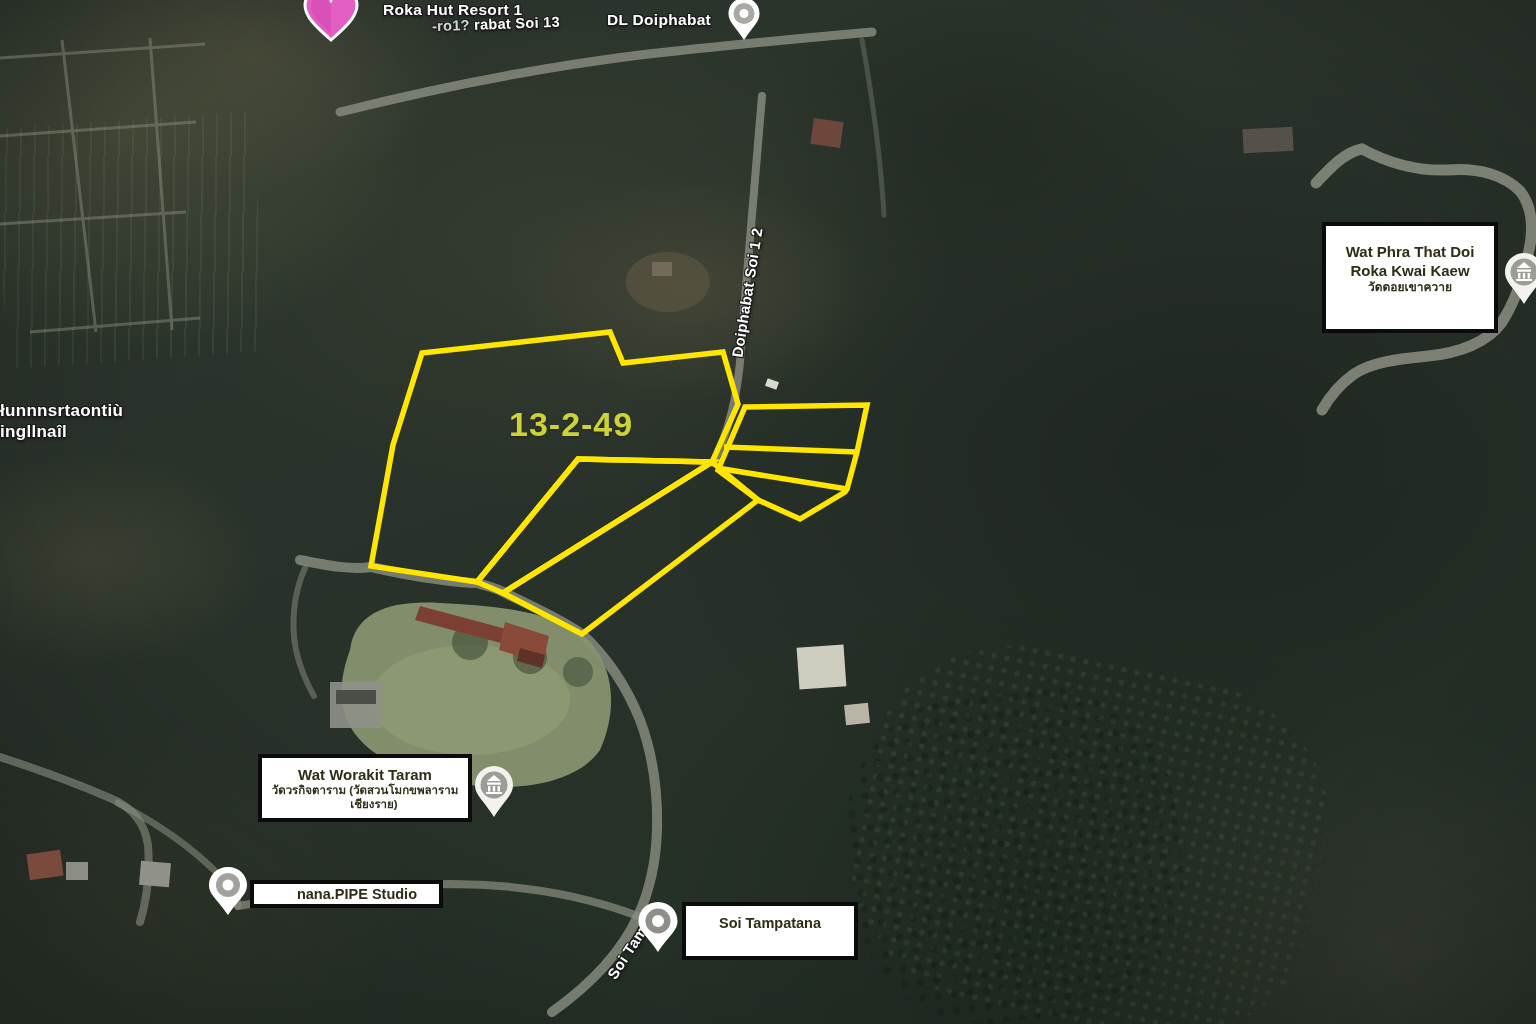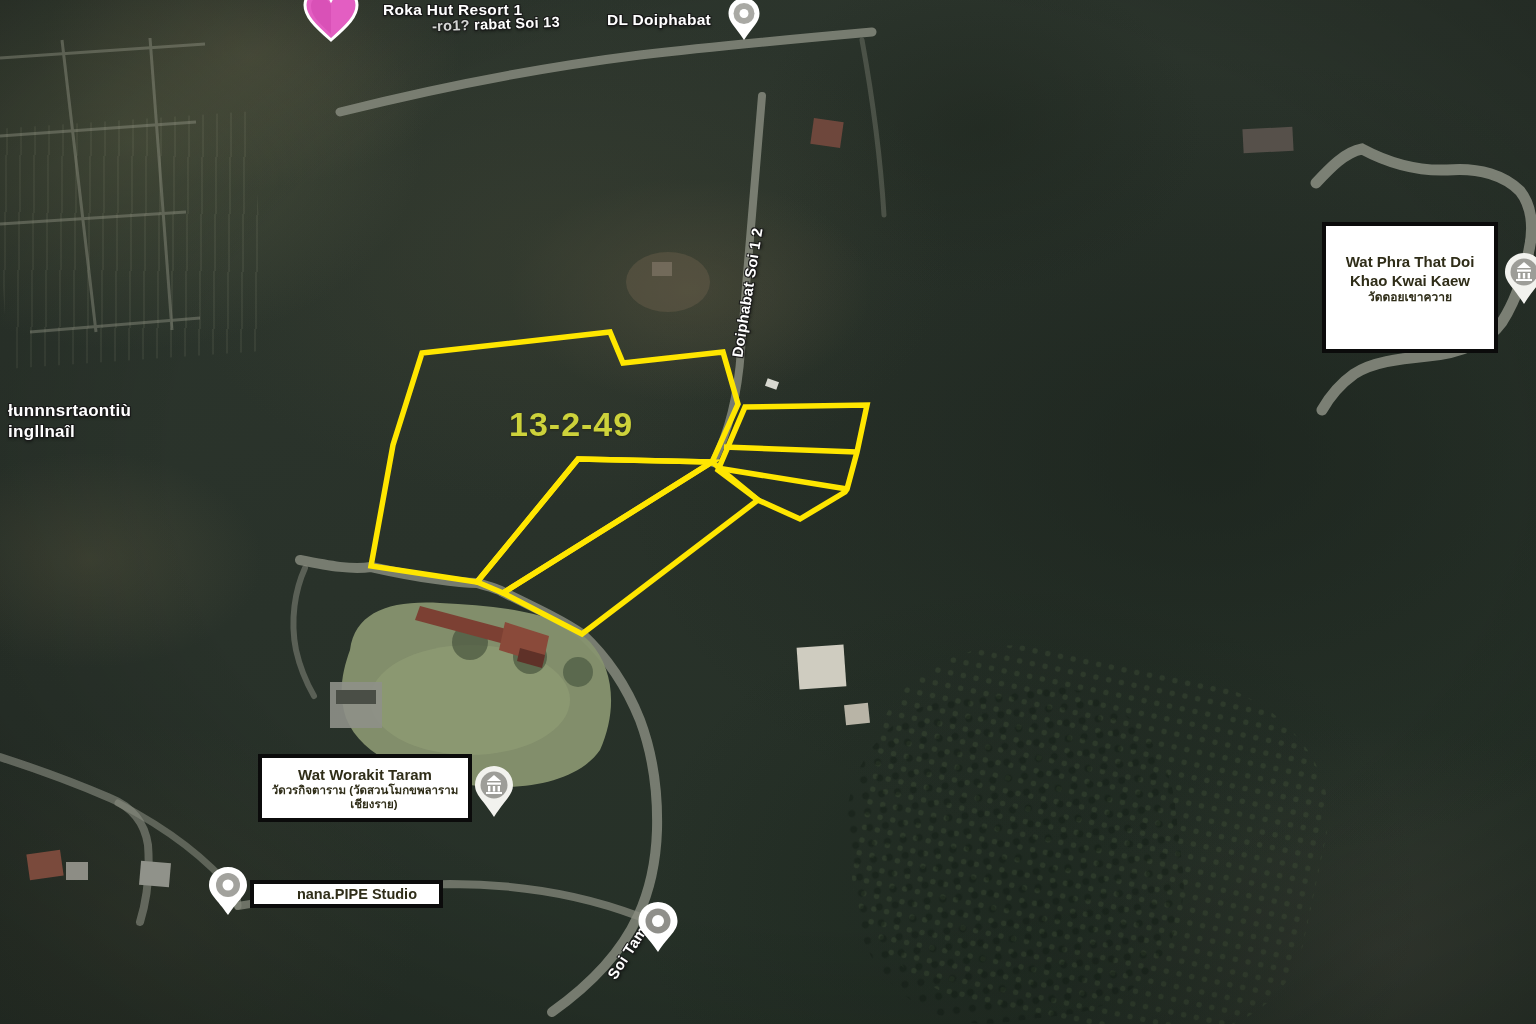--- a/index.html
+++ b/index.html
@@ -132,21 +132,21 @@
       <line x1="717" y1="468" x2="847" y2="489"></line>
     </g>
   </svg>
 
   <div class="maplabel" style="left:363px;top:1px;font-size:15.5px;padding-left:20px;">Roka Hut Resort 1</div>
 
   <div class="maplabel" style="left:432px;top:16px;font-size:14.5px;transform:rotate(-2deg);"><span class="dim">-ro1? </span><span>rabat Soi 13</span></div>
 
   <div class="maplabel" style="left:607px;top:11px;font-size:15.5px;">DL Doiphabat</div>
 
-  <div class="maplabel" style="left:8px;top:400px;font-size:17px;line-height:21px;">
+  <div class="maplabel" style="left:0;top:400px;font-size:17px;line-height:21px;">
     <div>łunnnsrtaontiù</div>
     <div>ingllnaîl</div>
   </div>
 
   <div class="maplabel" style="left:662px;top:284px;width:170px;font-size:15px;text-align:center;transform:rotate(-81deg);">Doiphabat Soi 1 2</div>
 
   <div class="maplabel" style="left:572px;top:944px;width:110px;font-size:15px;text-align:center;transform:rotate(-57deg);">Soi Tam</div>
 
   <div class="parcel-label" style="left:509px;top:405px;">13-2-49</div>
 
@@ -204,30 +204,33 @@
   </div>
 
   <div class="pin" style="left:636px;top:901px;">
     <svg width="44" height="52" viewBox="0 0 44 52">
       <path d="M22,1 C11,1 2.5,9.5 2.5,20 C2.5,30 11,34.5 22,51 C33,34.5 41.5,30 41.5,20 C41.5,9.5 33,1 22,1 Z" fill="#ffffff"></path>
       <circle cx="22" cy="20" r="12.5" fill="#8f8f8a"></circle>
       <circle cx="22" cy="20" r="6" fill="#ffffff"></circle>
     </svg>
   </div>
 
-  <div class="infobox" style="left:1322px;top:222px;width:176px;height:131px;padding-bottom:18px;">
+  <div class="infobox" style="left:1322px;top:222px;width:176px;height:111px;padding-bottom:18px;">
     <div class="en">Wat Phra That Doi</div>
-    <div class="en">Khao Kwai Kaew</div>
+    <div class="en">Roka Kwai Kaew</div>
     <div class="th">วัดดอยเขาควาย</div>
   </div>
 
   <div class="infobox" style="left:258px;top:754px;width:214px;height:68px;">
     <div class="en" style="font-size:15px;line-height:17px;">Wat Worakit Taram</div>
     <div class="th" style="font-size:11.5px;line-height:14px;">วัดวรกิจตาราม (วัดสวนโมกขพลาราม</div>
     <div class="th" style="font-size:11.5px;line-height:14px;margin-left:18px;">เชียงราย)</div>
   </div>
 
   <div class="infobox" style="left:250px;top:880px;width:193px;height:28px;flex-direction:row;justify-content:flex-end;padding-right:22px;">
     <div class="en" style="font-size:14.5px;">nana.PIPE Studio</div>
   </div>
 
+  <div class="infobox" style="left:682px;top:902px;width:176px;height:58px;padding-bottom:16px;">
+    <div class="en" style="font-size:14.5px;">Soi Tampatana</div>
+  </div>
 
 </div>
 
 </body></html>

